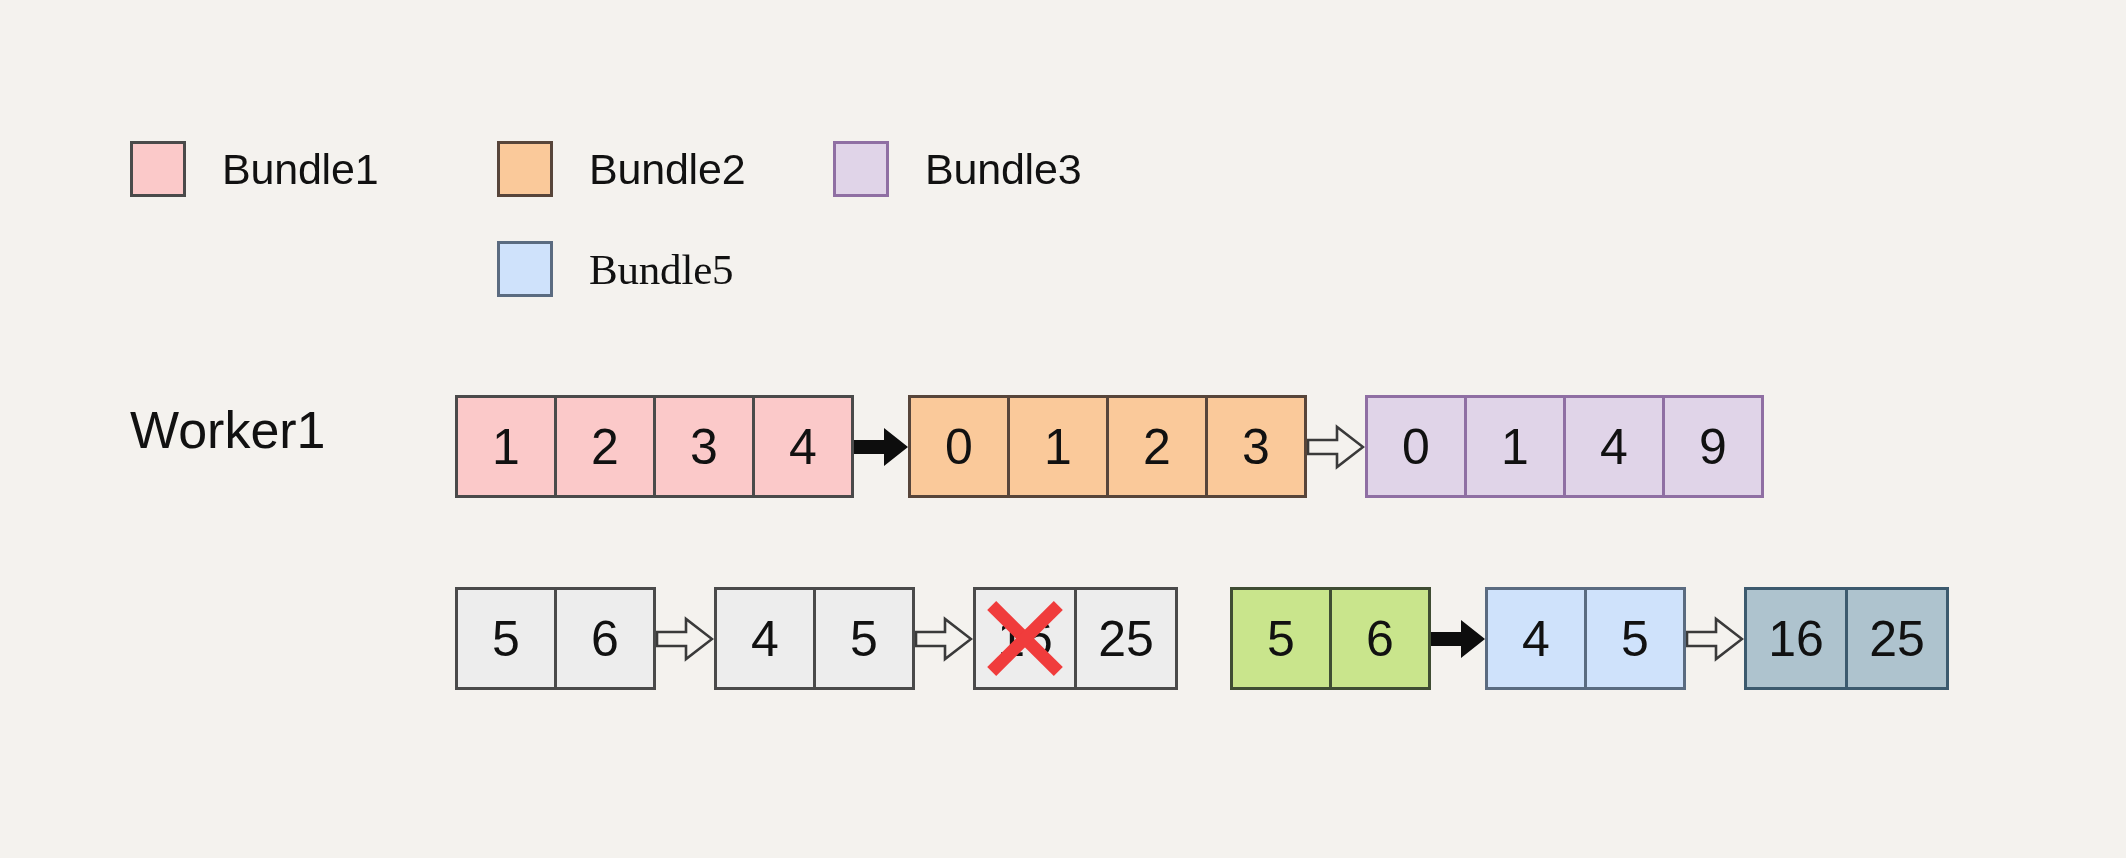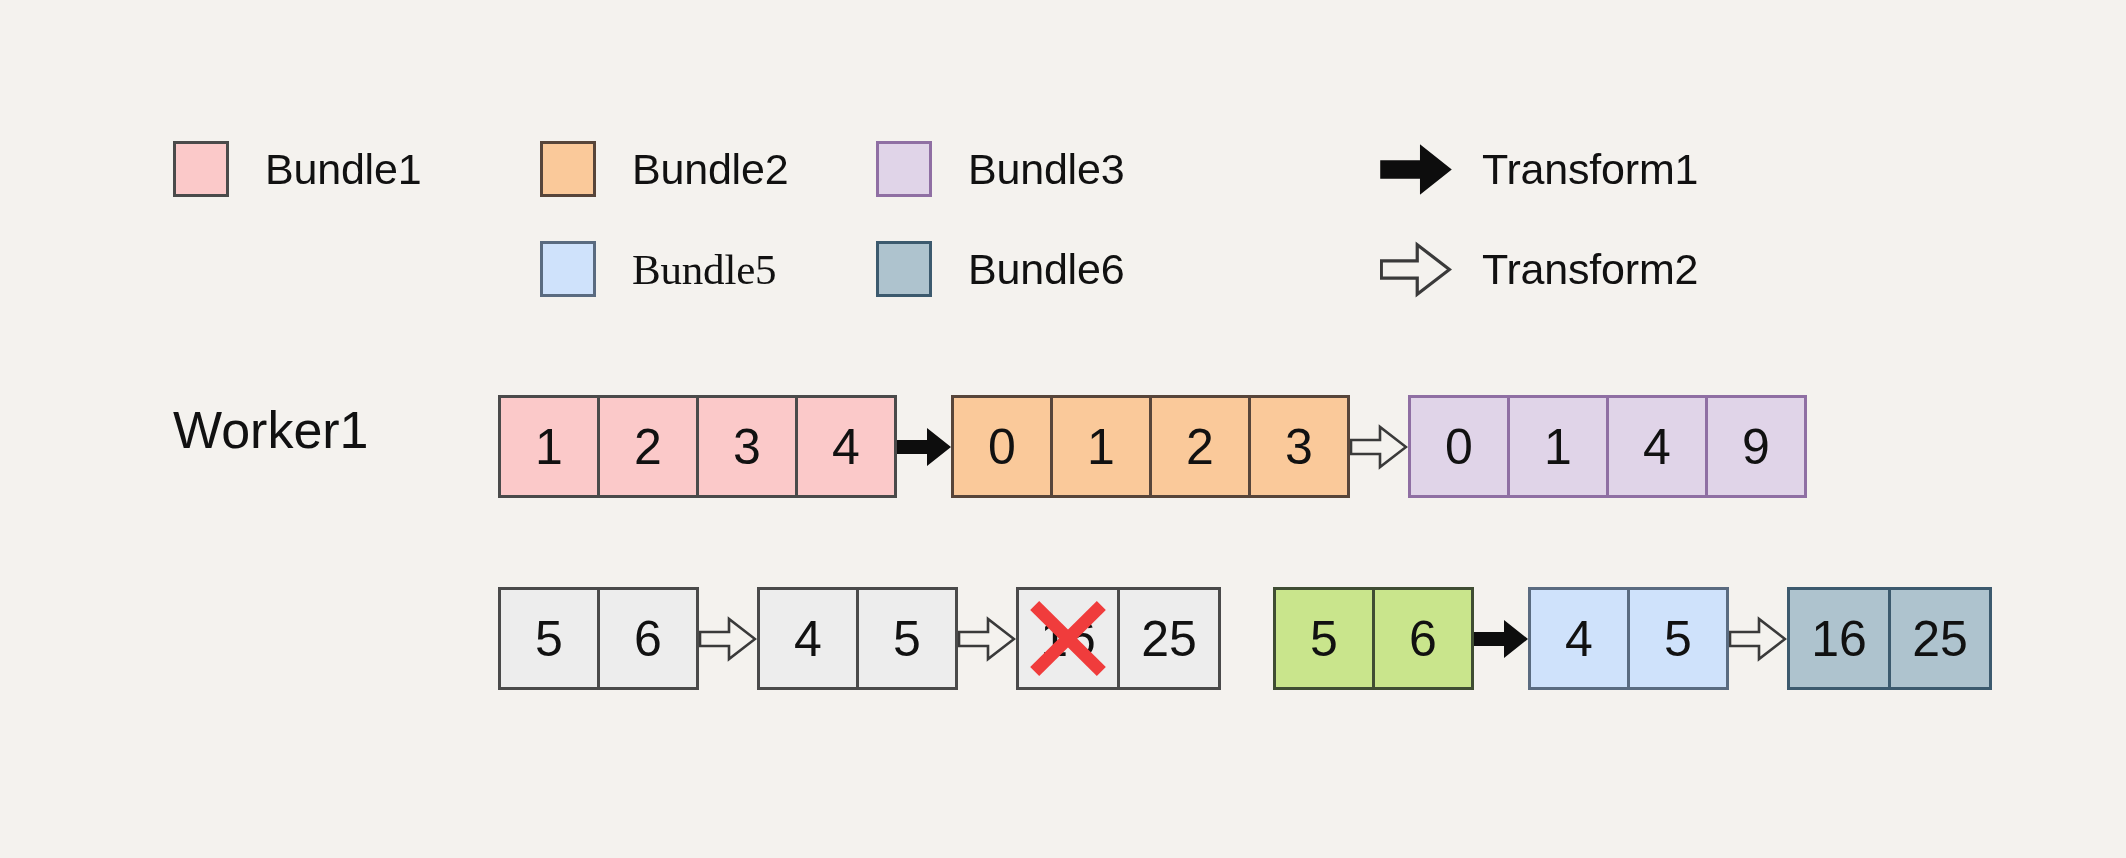--- a/index.html
+++ b/index.html
@@ -13,21 +13,20 @@
     background: #f4f2ee;
     font-family: "Liberation Sans", sans-serif;
     color: #111111;
     overflow: hidden;
     position: relative;
   }
   #canvas {
     position: relative;
     width: 1742px;
     height: 858px;
-    margin-left: 43px;
   }
 
   
   .legend-item {
     position: absolute;
     display: flex;
     align-items: center;
   }
   .swatch {
     width: 56px;
@@ -137,40 +136,20 @@
       <div class="legend-label">Bundle2</div>
     </div>
     <div class="legend-item" style="left: 833px; top: 141px;">
       <div class="swatch" style="background: rgb(224, 212, 232); border-color: rgb(143, 111, 163);"></div>
       <div class="legend-label">Bundle3</div>
     </div>
     <div class="legend-item" style="left: 497px; top: 241px; font-family: Liberation Serif, serif;">
       <div class="swatch" style="background: rgb(207, 226, 251); border-color: rgb(90, 107, 128);"></div>
       <div class="legend-label">Bundle5</div>
     </div>
-    <div class="legend-item" style="left: 833px; top: 241px;">
-      <div class="swatch" style="background: rgb(174, 195, 206); border-color: rgb(60, 90, 110);"></div>
-      <div class="legend-label">Bundle6</div>
-    </div>
-    <div class="legend-item" style="left: 1337px; top: 141px;">
-      <div class="legend-arrow-box">
-        <svg width="72" height="53" viewBox="0 0 54 40">
-          <path d="M0 13 L30 13 L30 1 L54 20 L30 39 L30 27 L0 27 Z" fill="#0d0d0d"></path>
-        </svg>
-      </div>
-      <div class="legend-arrow-label">Transform1</div>
-    </div>
-    <div class="legend-item" style="left: 1337px; top: 241px;">
-      <div class="legend-arrow-box">
-        <svg width="72" height="57" viewBox="0 0 58 46">
-          <path d="M1 16 L30 16 L30 3 L56 23 L30 43 L30 30 L1 30 Z" fill="#f4f2ee" stroke="#3a3a3a" stroke-width="2.6" stroke-linejoin="miter"></path>
-        </svg>
-      </div>
-      <div class="legend-arrow-label">Transform2</div>
-    </div>
     <div class="worker-row" style="left: 130px; top: 404px;">
       <div class="worker-label">Worker1</div>
     </div>
     <div class="pipeline" style="left: 455px; top: 395px;">
       <div class="bundle">
         <div class="cell" style="background: rgb(251, 201, 201); border-color: rgb(74, 74, 74);">
           <span class="value">1</span>
         </div>
         <div class="cell" style="background: rgb(251, 201, 201); border-color: rgb(74, 74, 74);">
           <span class="value">2</span>

